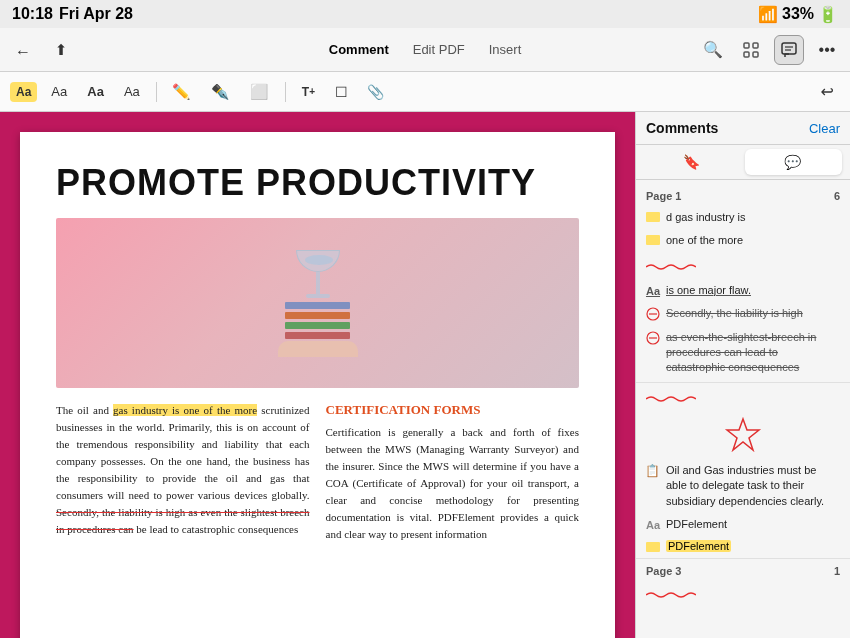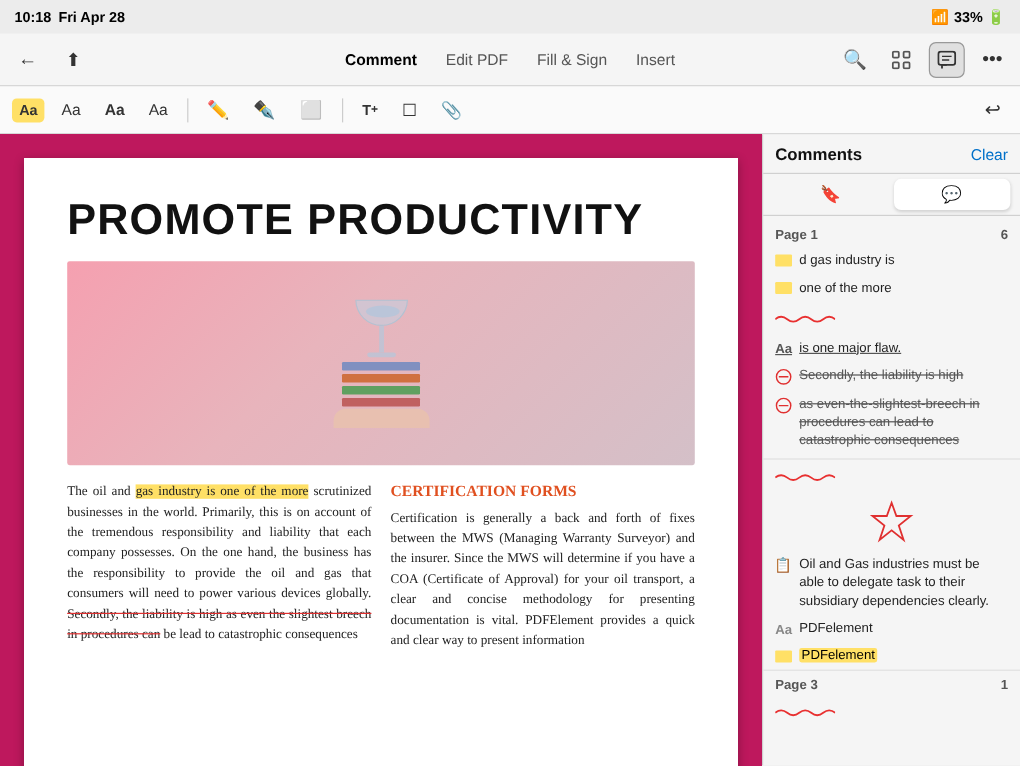--- a/index.html
+++ b/index.html
@@ -6,21 +6,21 @@
     body { width: 850px; height: 638px; font-family: -apple-system, BlinkMacSystemFont, 'Helvetica Neue', Arial, sans-serif; background: #f0f0f0; overflow: hidden; }
 
     
     .system-bar {
       height: 28px;
       background: #ececec;
       display: flex;
       align-items: center;
       justify-content: space-between;
       padding: 0 12px;
-      font-size: 12px;
+      font-size: 16px;
       font-weight: 600;
     }
     .system-bar-left { display: flex; align-items: center; gap: 6px; }
     .system-bar-right { display: flex; align-items: center; gap: 4px; margin-left: auto; }
 
     
     .toolbar {
       height: 44px;
       background: #f5f5f5;
       border-bottom: 1px solid #d0d0d0;
@@ -278,21 +278,20 @@
     <div class="toolbar-icon-btn">
       <span>←</span>
     </div>
     <div class="toolbar-icon-btn">
       <span style="font-size:15px;">⬆</span>
     </div>
   </div>
   <div style="display:flex; align-items:center; gap:0; position:absolute; left:50%; transform:translateX(-50%);">
     <div class="nav-tab active">Comment</div>
     <div class="nav-tab">Edit PDF</div>
-    <div class="nav-tab">Fill &amp; Sign</div>
     <div class="nav-tab">Insert</div>
   </div>
   <div class="toolbar-right">
     <div class="toolbar-icon-btn">
       <span>🔍</span>
     </div>
     <div class="toolbar-icon-btn">
       <svg width="16" height="16" viewBox="0 0 16 16" fill="none">
         <rect x="1" y="1" width="5" height="5" rx="1" stroke="#555" stroke-width="1.5"></rect>
         <rect x="10" y="1" width="5" height="5" rx="1" stroke="#555" stroke-width="1.5"></rect>

